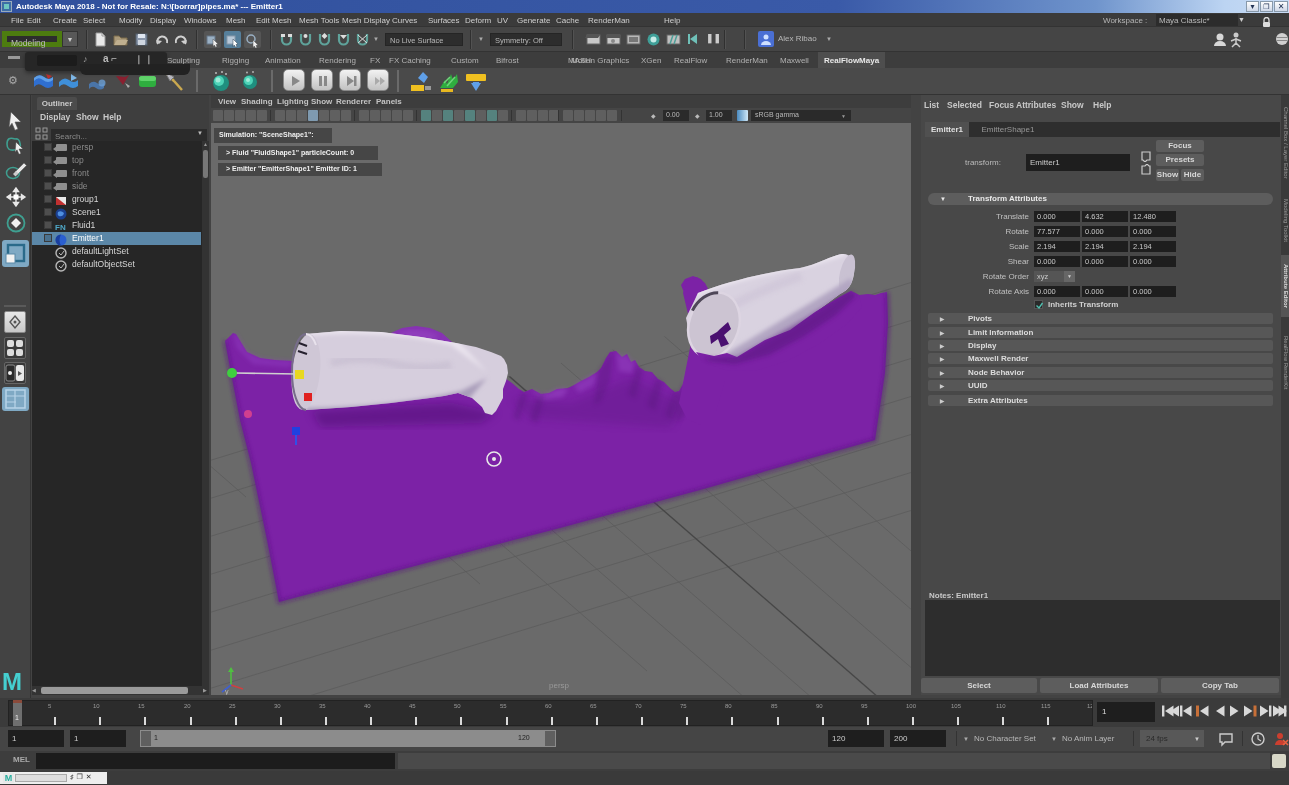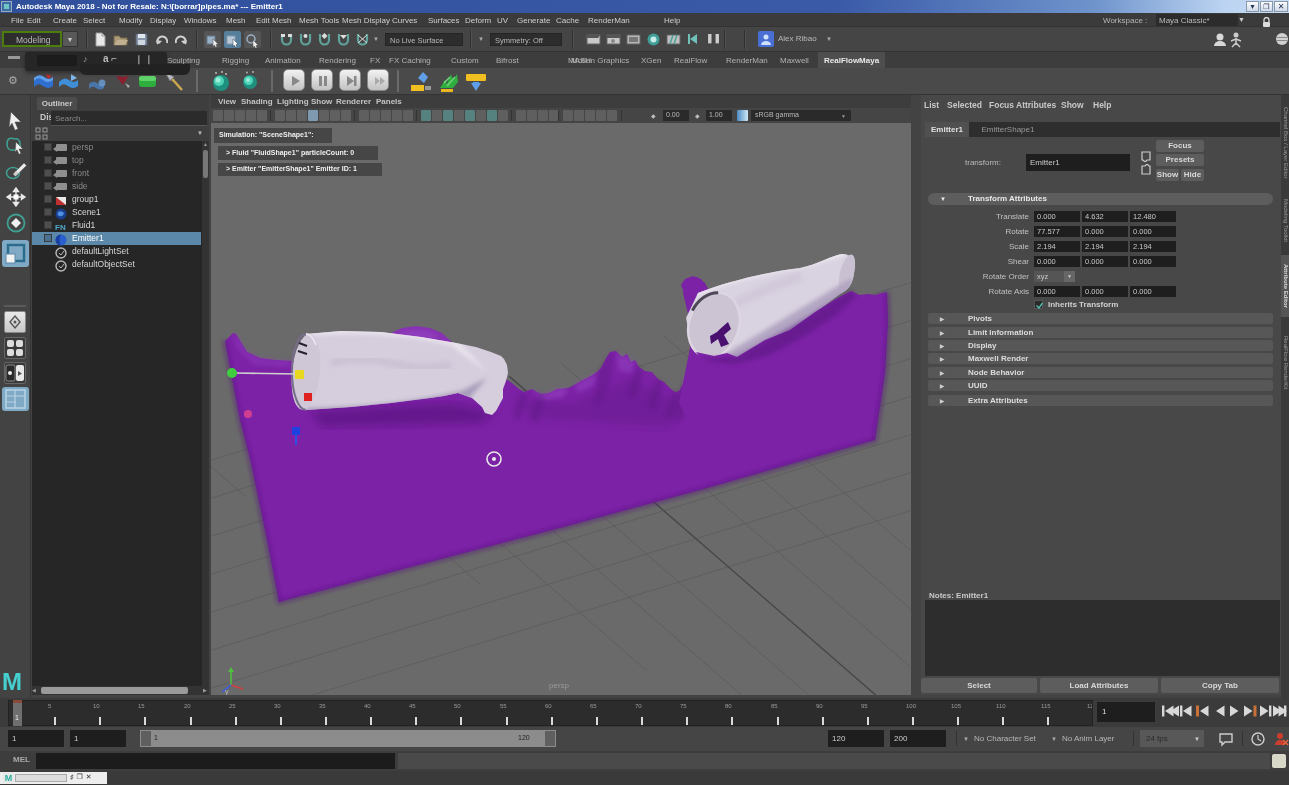--- a/index.html
+++ b/index.html
@@ -66,21 +66,21 @@
   <div class="abs" style="left:1238px;top:3px;color:#ccc;font-size:7px;">▼</div>
   <div class="abs" style="left:1262px;top:1px;width:9px;height:11px;">
     <svg width="9" height="11">
         <path d="M2 5 v-2 a2.5 2.5 0 0 1 5 0 v2" fill="none" stroke="#ddd" stroke-width="1.3"></path>
         <rect x="1" y="5" width="7" height="5" fill="#ddd" rx="1"></rect>
       </svg>
   </div>
 </div>
 
 <div class="abs" id="statusline" style="left:0;top:27px;width:1289px;height:25px;background:#454545;border-bottom:1px solid #333;">
-  <div class="abs" style="left:2px;top:4px;width:60px;height:16px;background:#2d2d2d;border:2px solid #4d7c0f;color:#bbb;font-size:8.5px;padding:2px 12px;">Modeling</div>
+  <div class="abs" style="left:2px;top:4px;width:60px;height:16px;background:#2d2d2d;border:5px solid #4d7c0f;color:#bbb;font-size:8.5px;padding:2px 4px;">Modeling</div>
   <div class="abs" style="left:62px;top:4px;width:16px;height:16px;background:#585858;border:1px solid #333;color:#ccc;font-size:7px;text-align:center;line-height:15px;">▼</div>
   <div class="vsep" style="left:86px;"></div>
 
   <div class="ic" style="left:92px;"><svg width="17" height="17">
         <path d="M4 2 h6 l3 3 v10 h-9 z" fill="#e8e8e8" stroke="#999"></path>
         <path d="M10 2 l0 3 3 0" fill="none" stroke="#999"></path>
       </svg></div>
   <div class="ic" style="left:112px;"><svg width="17" height="17">
         <path d="M2 5 h5 l2 2 h6 v7 h-13 z" fill="#ab9a7a" stroke="#7a6a4a"></path>
         <path d="M2 14 l3 -5 h11 l-3 5 z" fill="#c0b090"></path>
@@ -368,21 +368,21 @@
     <div class="abs" style="left:5px;top:2px;width:40px;height:13px;background:#4c4c4c;border-radius:2px 2px 0 0;color:#ccc;font-size:8px;font-weight:bold;text-align:center;line-height:13px;">Outliner</div>
     <div class="abs" style="left:8px;top:17px;font-size:8.5px;font-weight:bold;color:#c8c8c8;">Display</div>
     <div class="abs" style="left:44px;top:17px;font-size:8.5px;font-weight:bold;color:#c8c8c8;">Show</div>
     <div class="abs" style="left:71px;top:17px;font-size:8.5px;font-weight:bold;color:#c8c8c8;">Help</div>
     <div class="abs" style="left:3px;top:31px;width:13px;height:13px;"><svg width="13" height="13">
           <rect x="1" y="1" width="4" height="4" fill="none" stroke="#999"></rect>
           <rect x="8" y="1" width="4" height="4" fill="none" stroke="#999"></rect>
           <rect x="1" y="8" width="4" height="4" fill="none" stroke="#999"></rect>
           <rect x="8" y="8" width="4" height="4" fill="none" stroke="#999"></rect>
         </svg></div>
-    <div class="abs" style="left:19px;top:16px;width:156px;height:15px;background:#2b2b2b;border-bottom:1px solid #555;color:#8a8a8a;font-size:8px;padding:3px 4px;">Search...</div>
+    <div class="abs" style="left:19px;top:34px;width:156px;height:15px;background:#2b2b2b;border-bottom:1px solid #555;color:#8a8a8a;font-size:8px;padding:3px 4px;">Search...</div>
     <div class="abs" style="left:165px;top:35px;color:#bbb;font-size:6px;">▼</div>
     <div class="abs" id="outlist" style="left:0;top:46px;width:177px;height:545px;background:#262626;">
 
       <div class="orow" style="top:0;">
           <span class="ock"></span>
           <span class="ocam"></span>
           <span class="otx" style="color:#8a8a8a;">persp</span>
         </div>
       <div class="orow" style="top:13px;">
           <span class="ock"></span>

